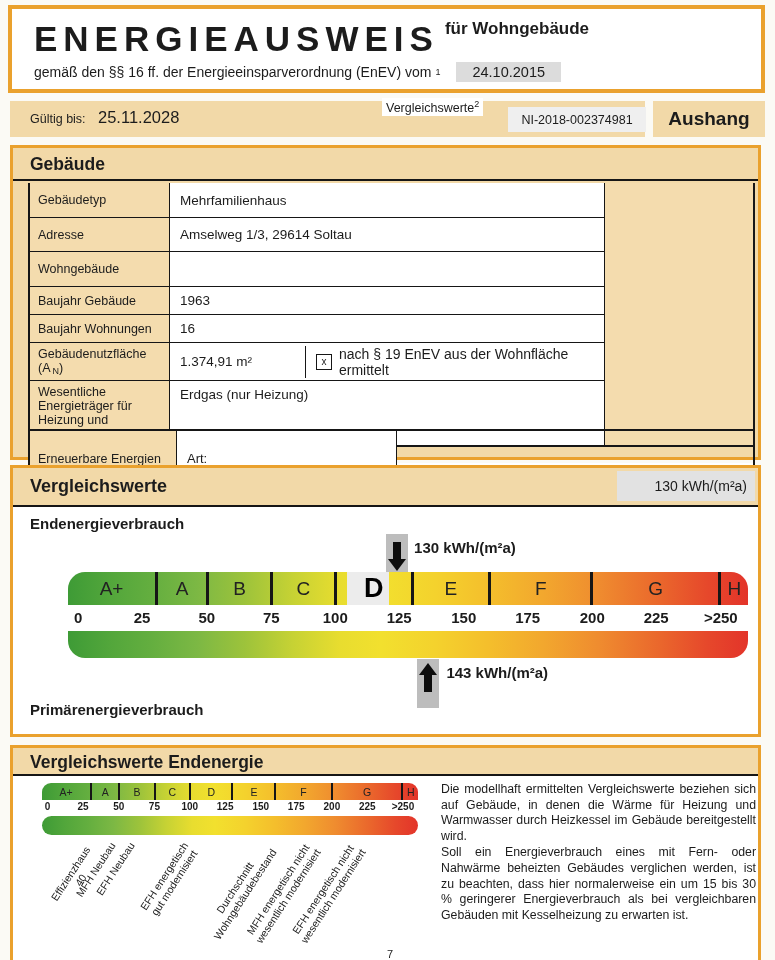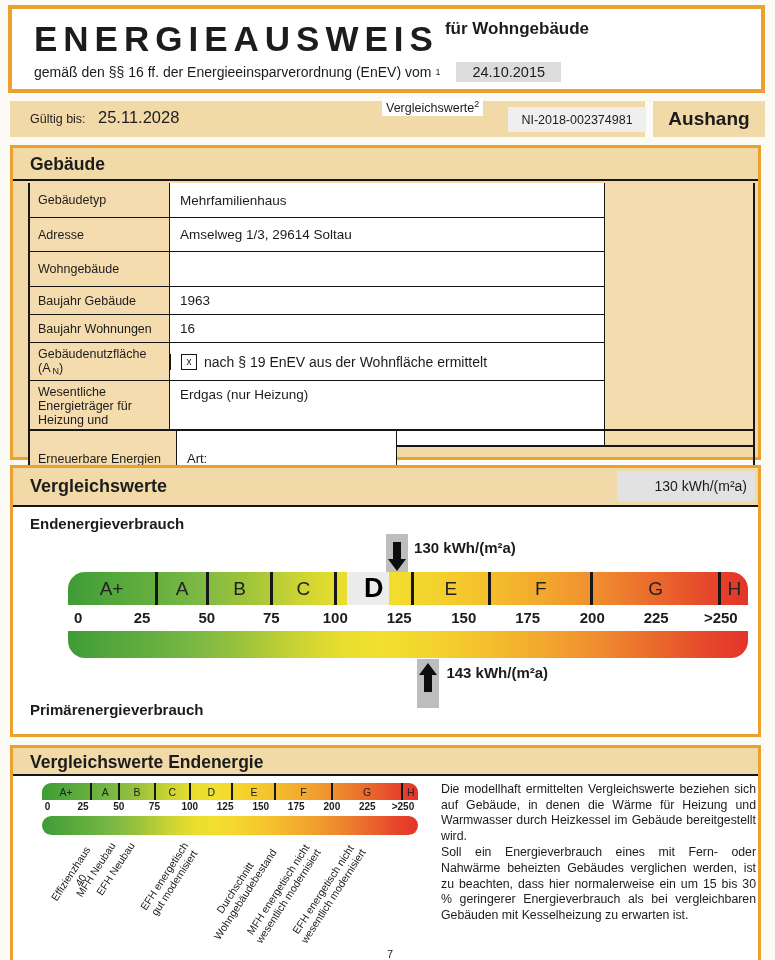--- a/index.html
+++ b/index.html
@@ -173,20 +173,21 @@
       </div>
       <div class="trow h28">
         <div class="lbl">Baujahr Wohnungen</div>
         <div class="val">16</div>
       </div>
       <div class="trow h32">
         <div class="lbl">
           <span><span>Gebäudenutzfläche (A</span><sub class="an">N</sub><span>)</span></span>
         </div>
         <div class="val split">
+          <span class="v1">1.374,91 m²</span>
           <span class="chk-zone">
             <span class="chkbox">x</span>
             <span class="chktext">nach § 19 EnEV aus der Wohnfläche ermittelt</span>
           </span>
         </div>
       </div>
       <div class="trow h48">
         <div class="lbl">Wesentliche Energieträger für Heizung und Warmwasser</div>
         <div class="val" style="align-items:flex-start; padding-top:6px;">Erdgas (nur Heizung)</div>
       </div>

